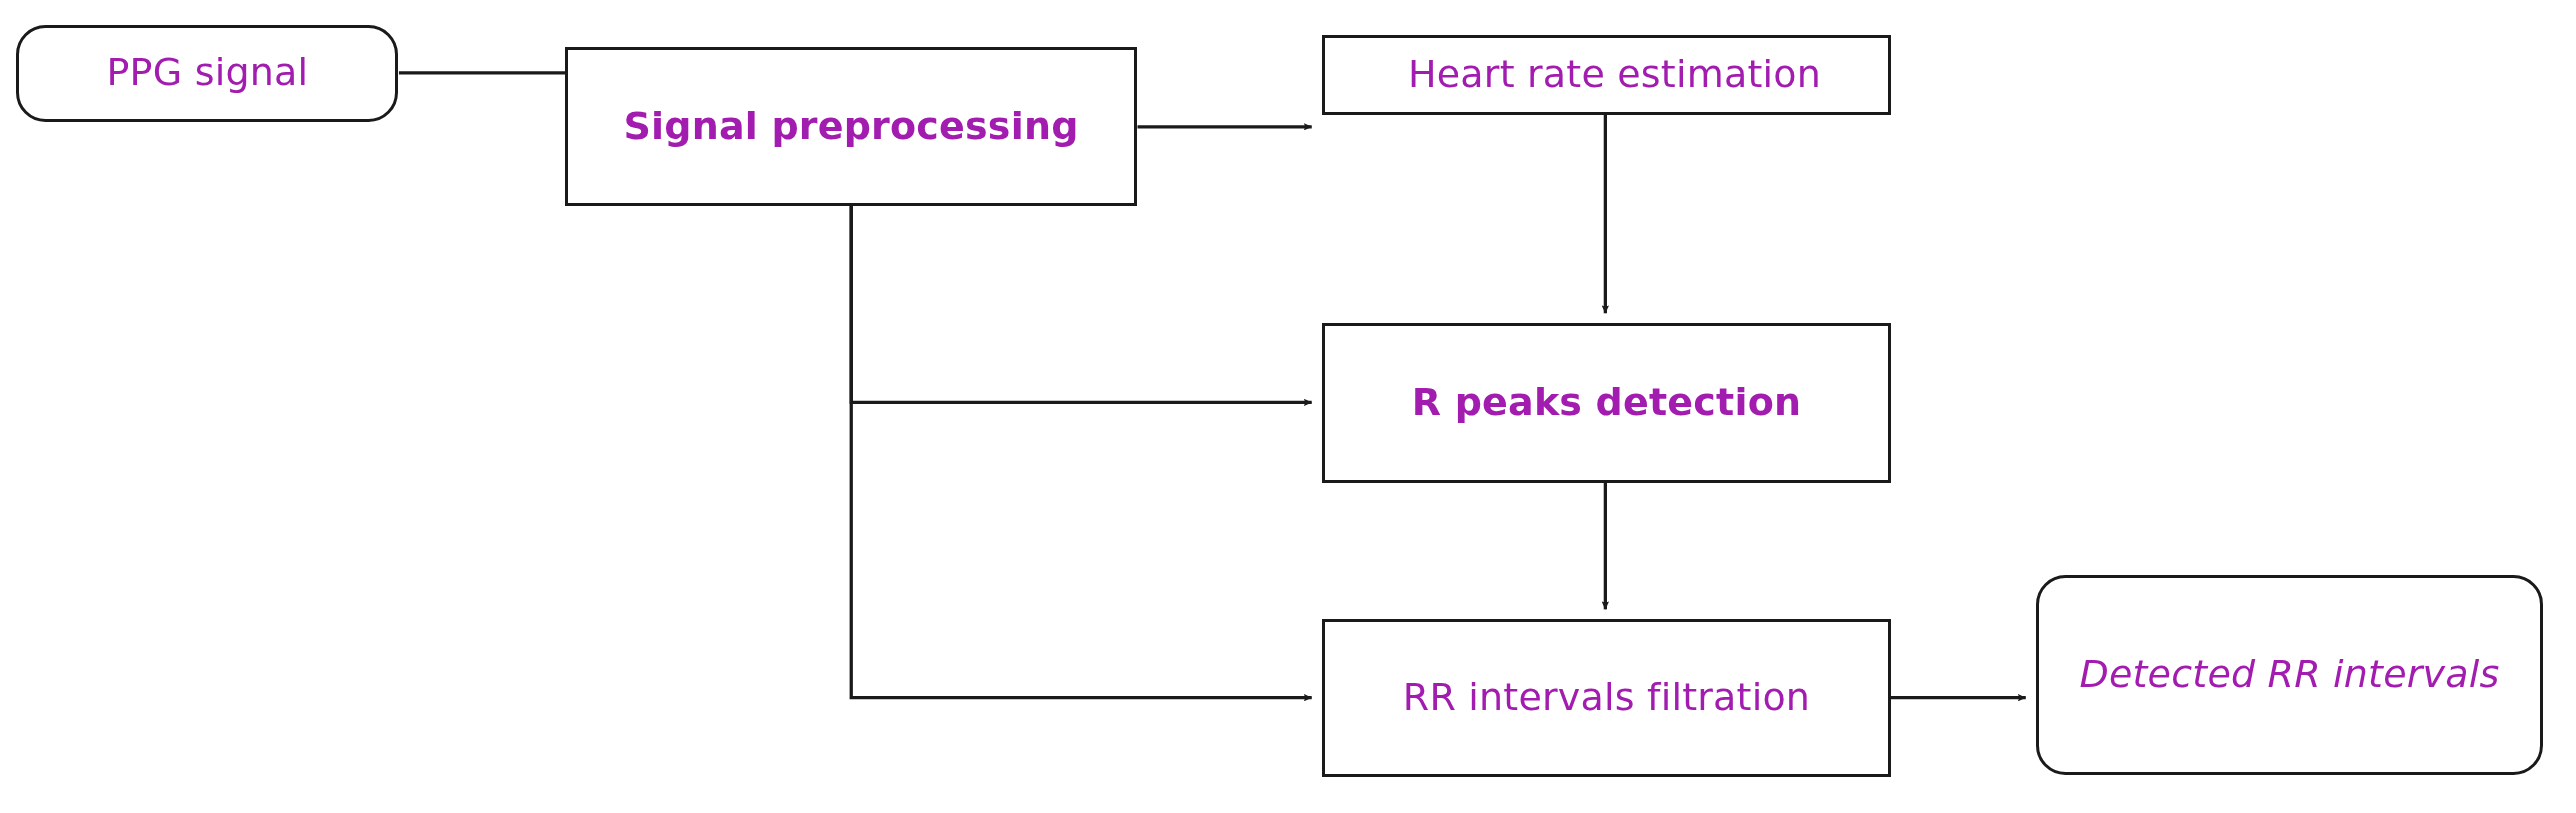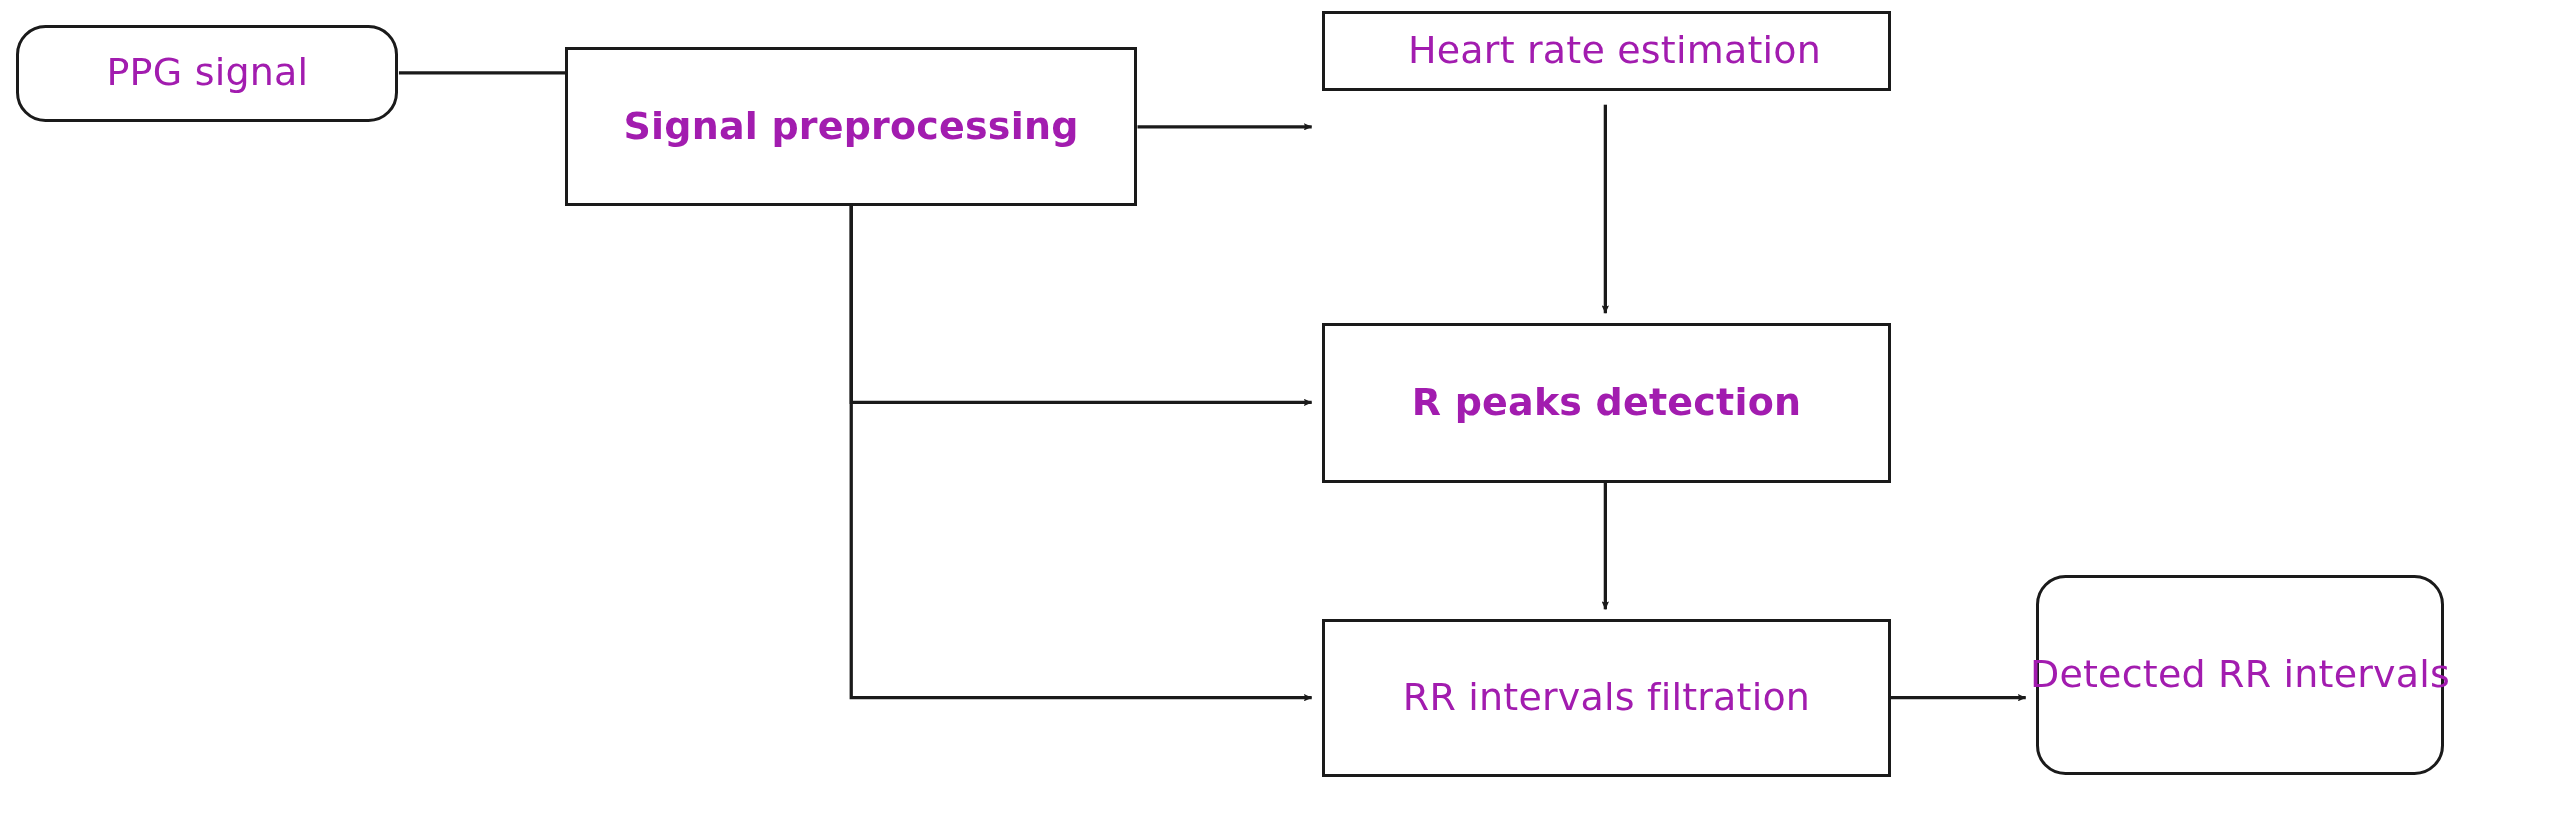--- a/index.html
+++ b/index.html
@@ -56,30 +56,30 @@
   </svg>
 
   <div class="node rounded" id="node-ppg-signal" style="left:16.4px;top:24.5px;width:382px;height:97px;">
     <span class="label">PPG signal</span>
   </div>
 
   <div class="node" id="node-signal-preprocessing" style="left:565px;top:47px;width:572px;height:159px;font-weight:bold;">
     <span class="label">Signal preprocessing</span>
   </div>
 
-  <div class="node" id="node-heart-rate-estimation" style="left:1322px;top:11px;width:569px;height:80px;padding-left:16px;">
+  <div class="node" id="node-heart-rate-estimation" style="left:1322px;top:35px;width:569px;height:80px;padding-left:16px;">
     <span class="label">Heart rate estimation</span>
   </div>
 
   <div class="node" id="node-r-peaks-detection" style="left:1322px;top:323px;width:569px;height:160px;font-weight:bold;">
     <span class="label">R peaks detection</span>
   </div>
 
   <div class="node" id="node-rr-intervals-filtration" style="left:1322px;top:619px;width:569px;height:158px;">
     <span class="label">RR intervals filtration</span>
   </div>
 
-  <div class="node rounded" id="node-detected-rr-intervals" style="left:2036px;top:575px;width:408px;height:200px;">
+  <div class="node rounded" id="node-detected-rr-intervals" style="left:2036px;top:575px;width:507px;height:200px;font-style:italic;">
     <span class="label">Detected RR intervals</span>
   </div>
 
 </div>
 
 
 </body></html>

